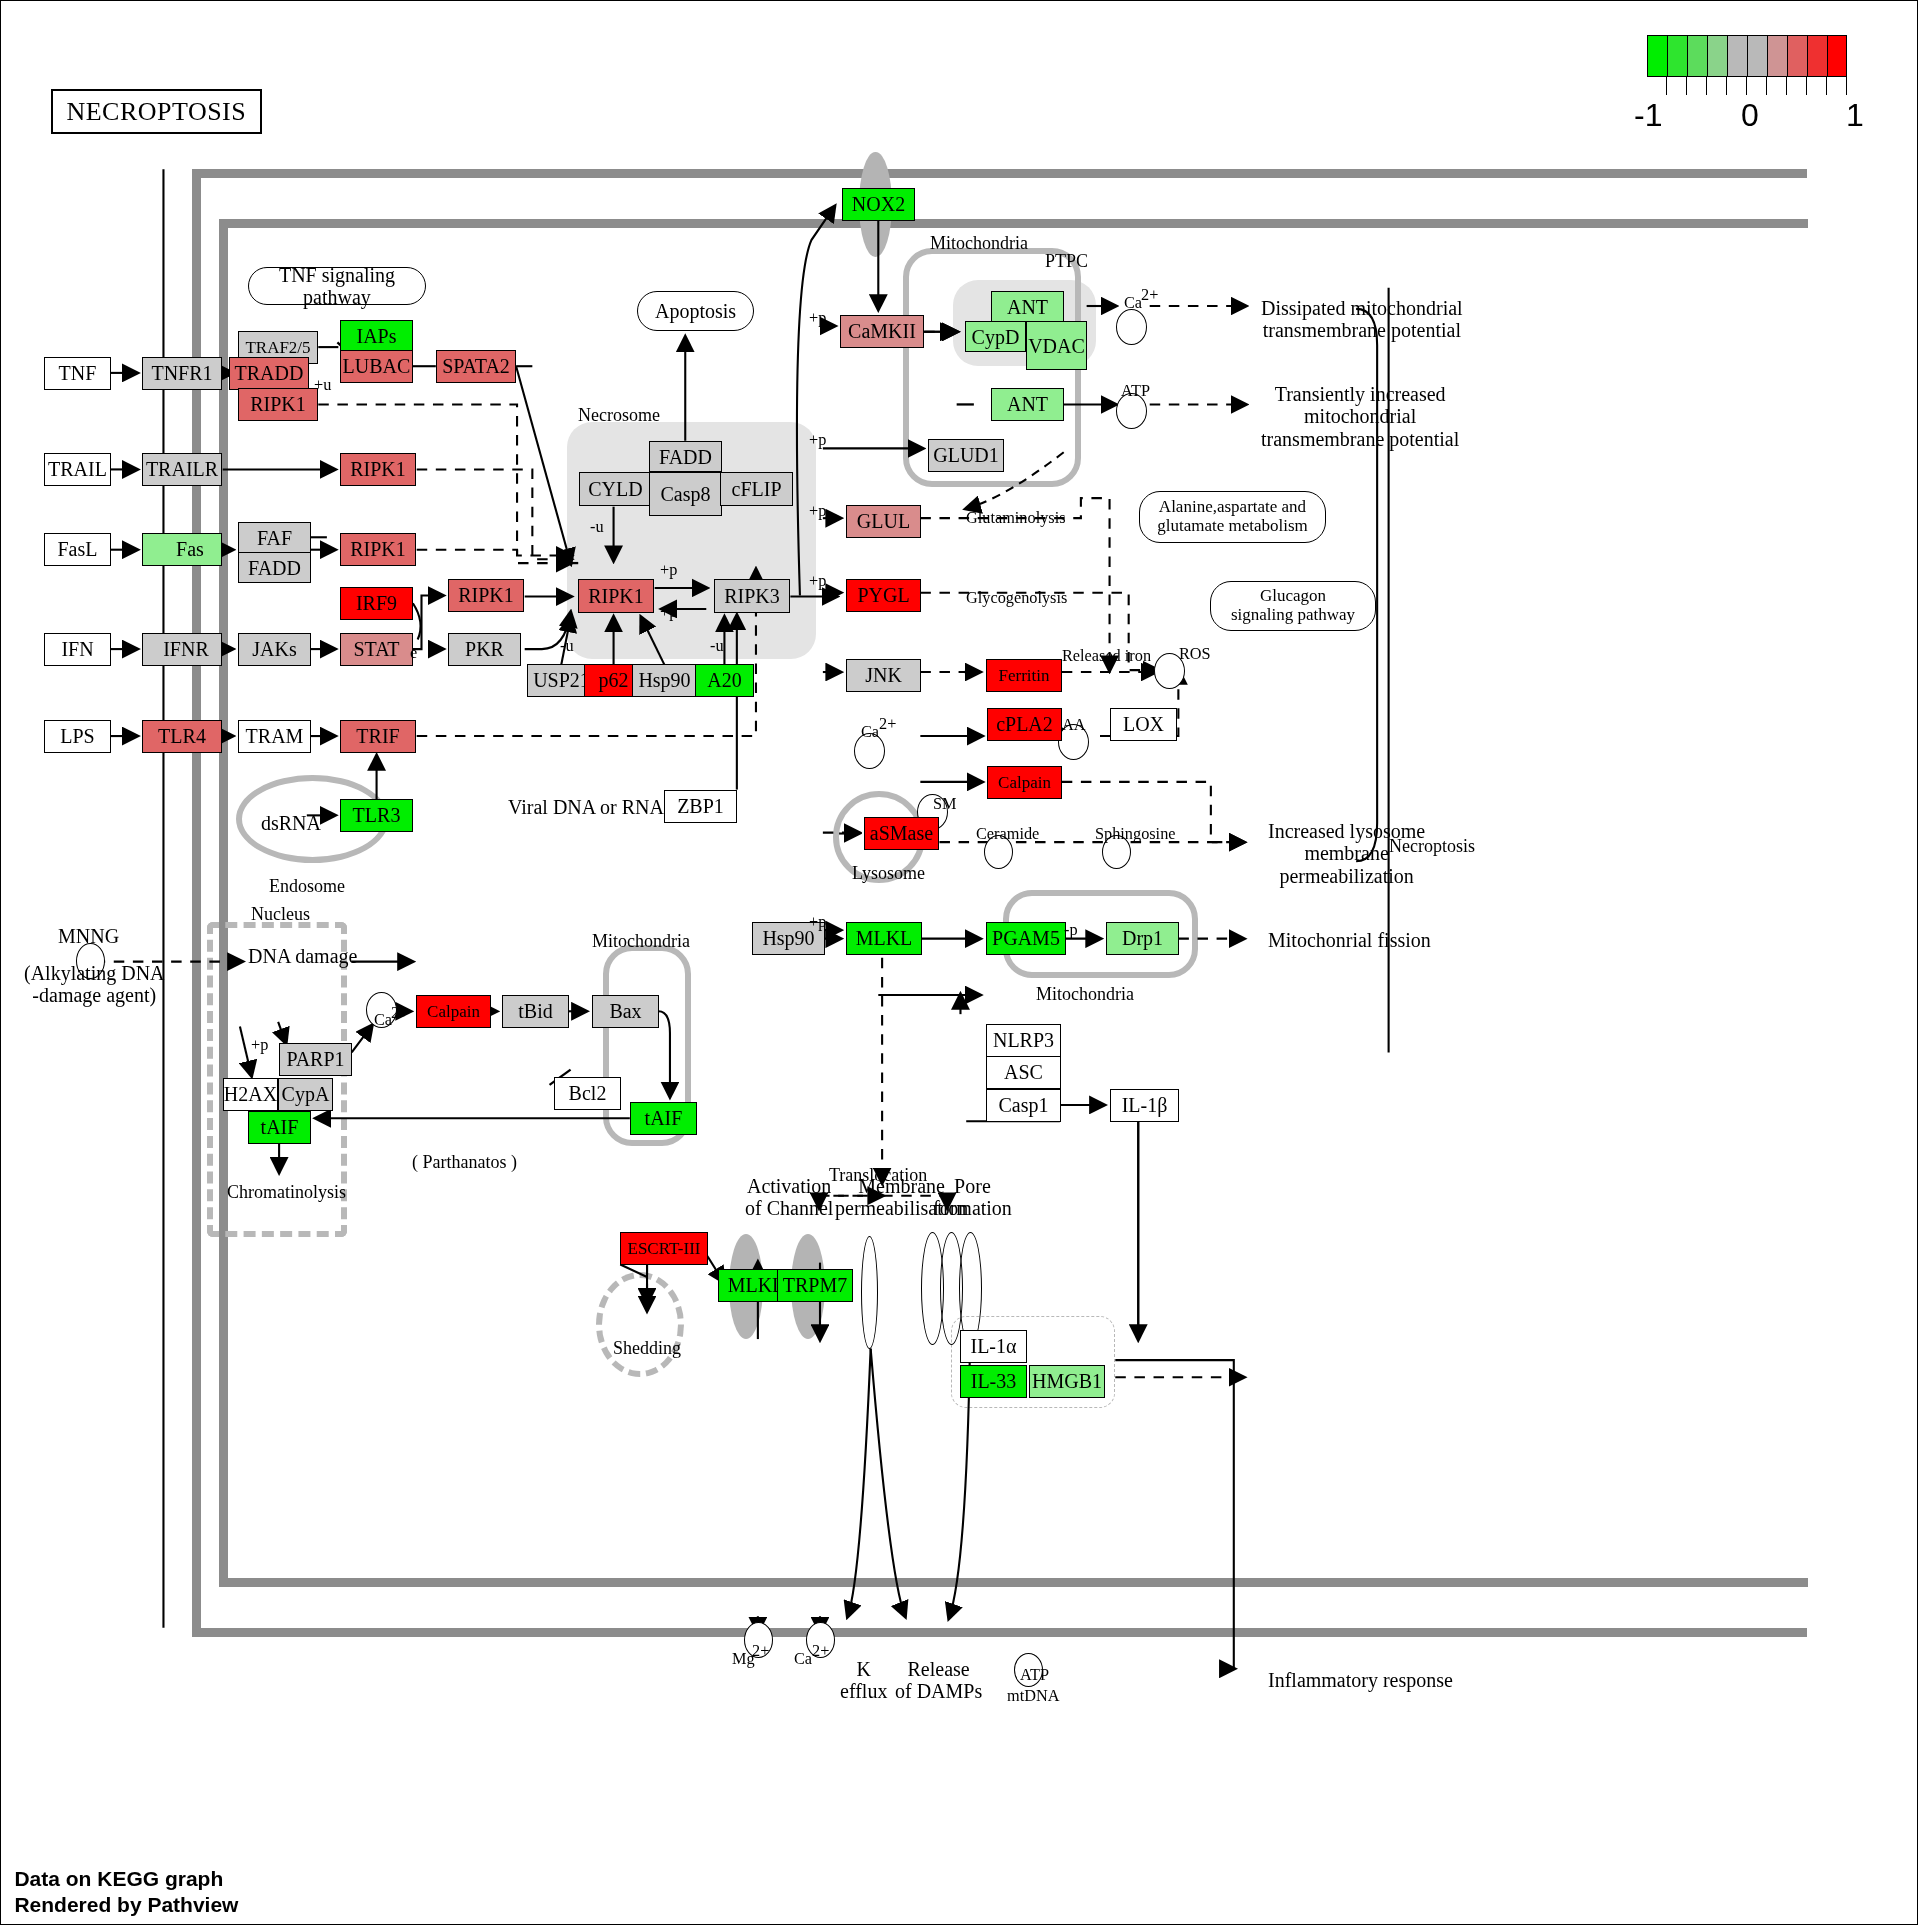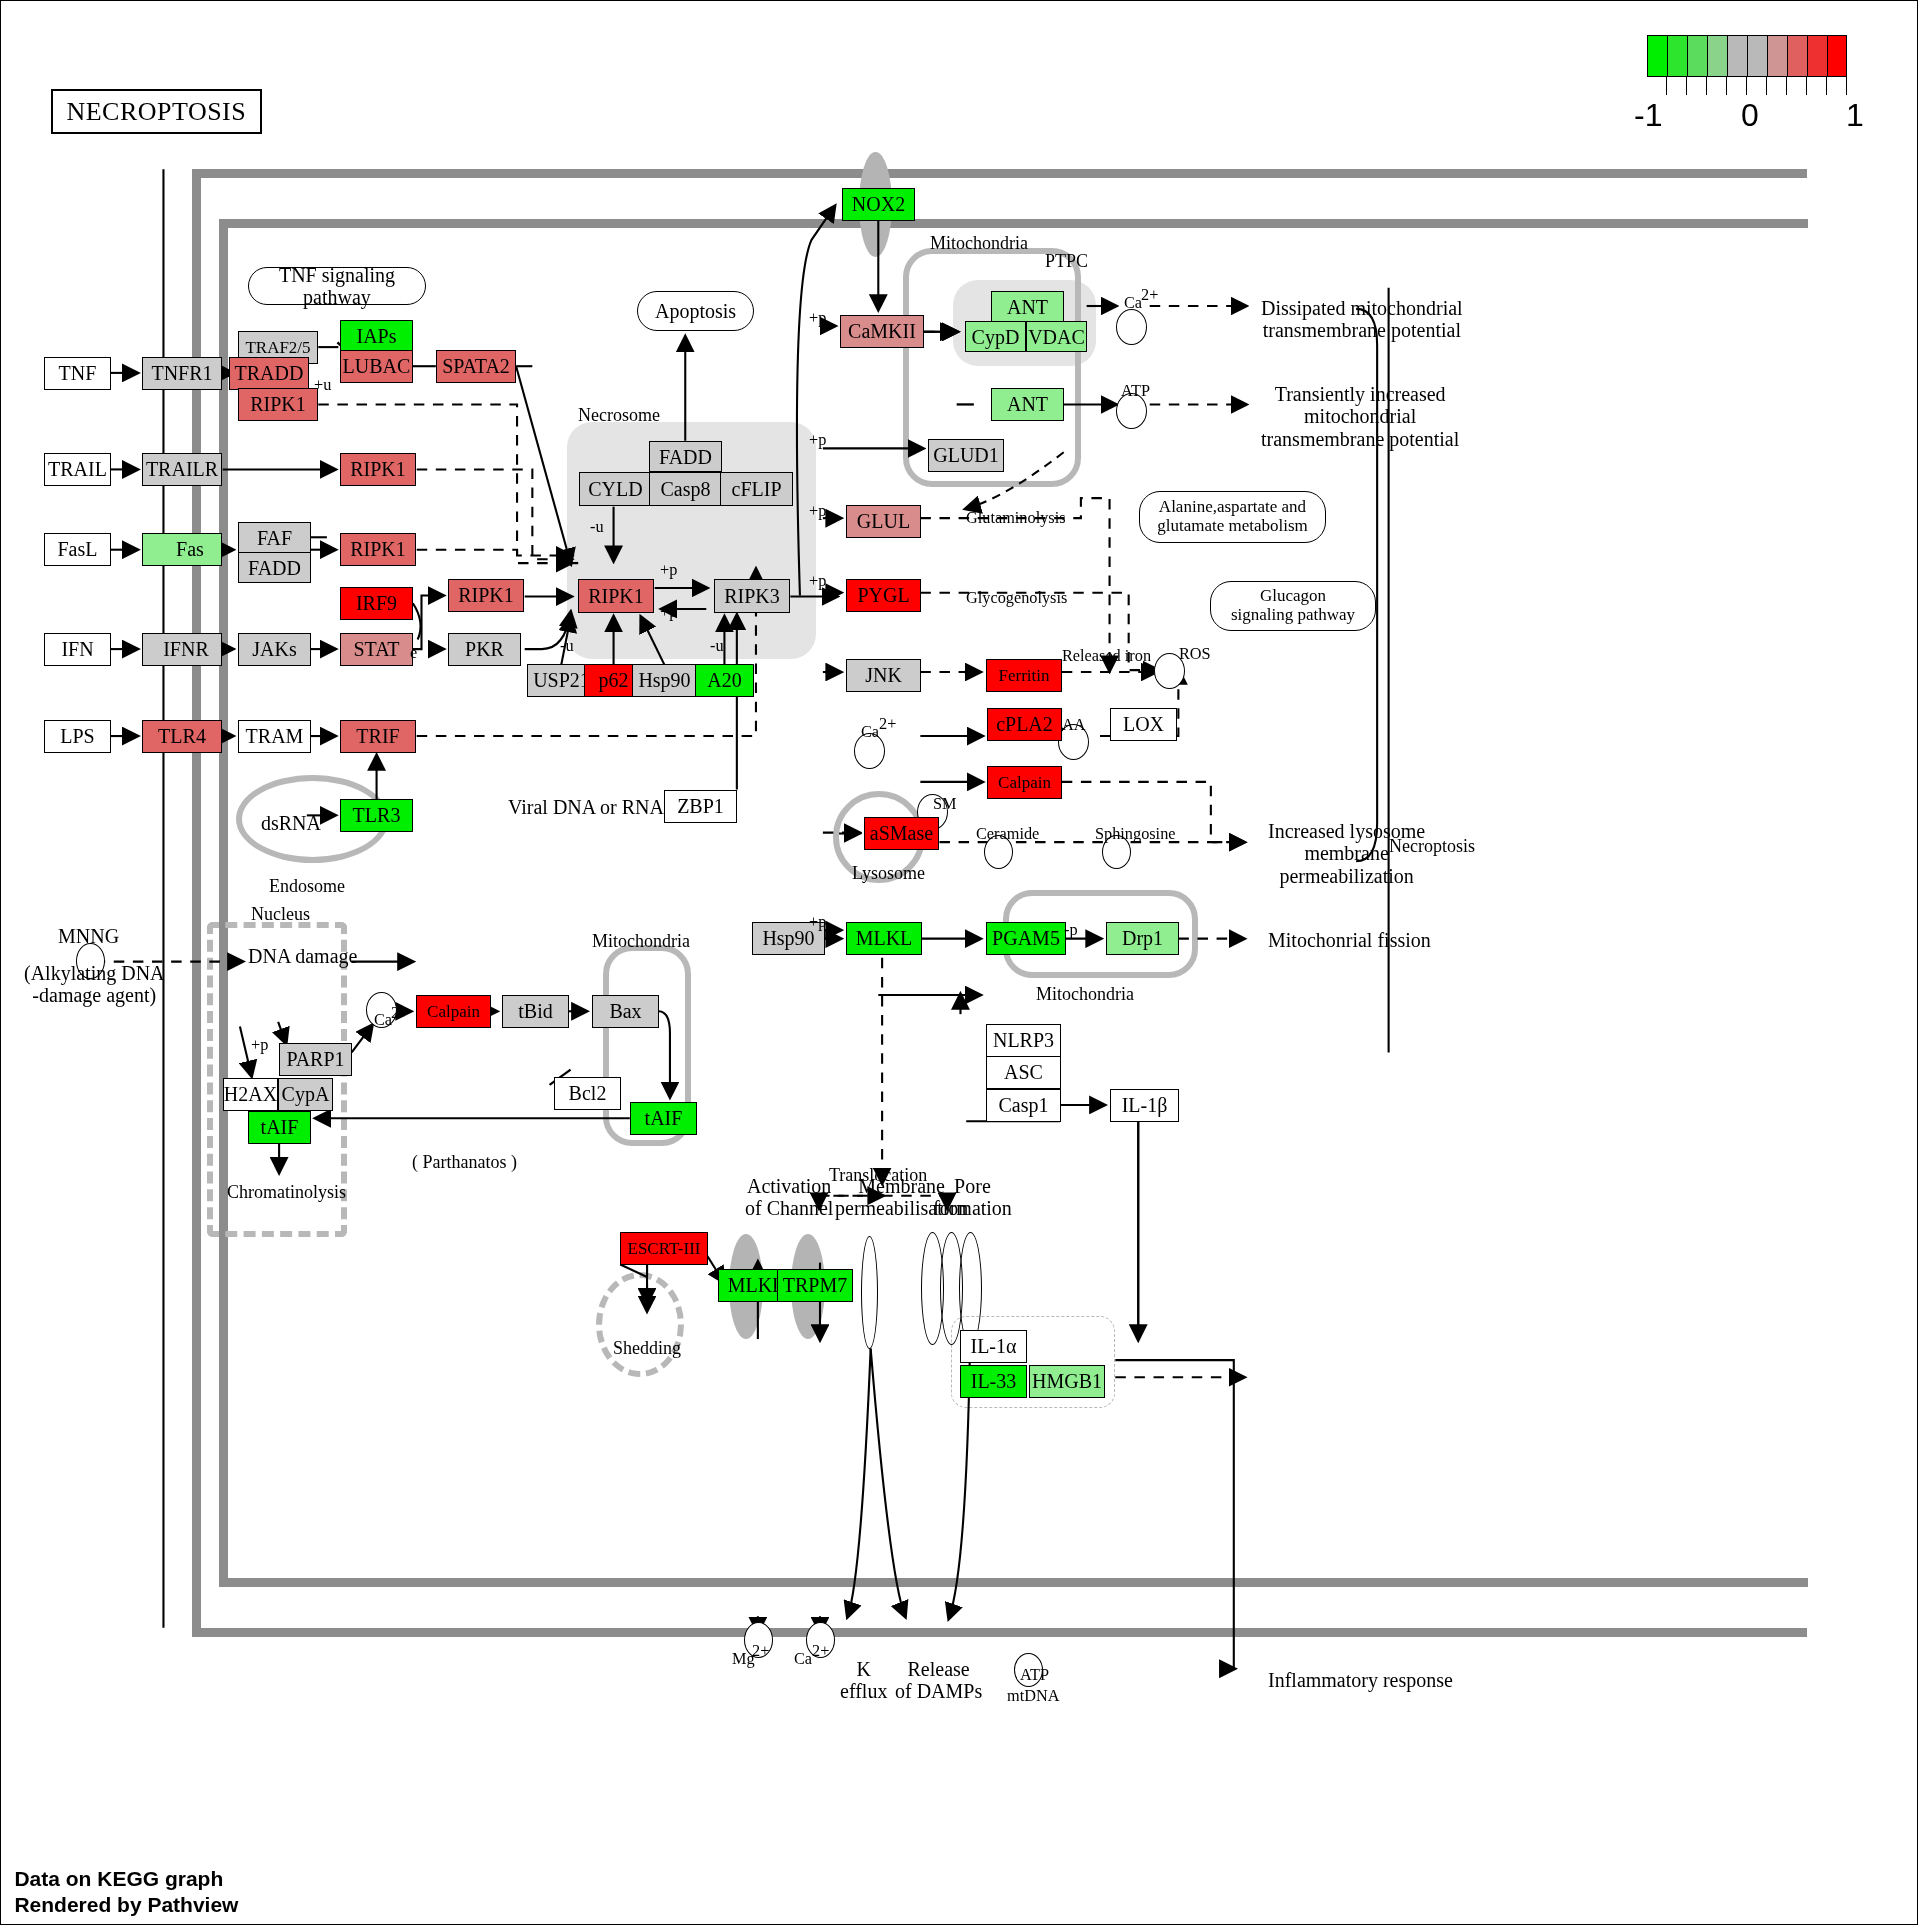--- a/index.html
+++ b/index.html
@@ -279,34 +279,34 @@
       <div class="node" style="left: 339px; top: 632px; width: 73px; height: 32.5px; background: rgb(217, 140, 140);">STAT</div>
       <div class="node" style="left: 43px; top: 719px; width: 67px; height: 32.5px; background: rgb(255, 255, 255);">LPS</div>
       <div class="node" style="left: 141px; top: 719px; width: 80px; height: 32.5px; background: rgb(224, 102, 102);">TLR4</div>
       <div class="node" style="left: 237px; top: 719px; width: 73px; height: 32.5px; background: rgb(255, 255, 255);">TRAM</div>
       <div class="node" style="left: 339px; top: 719px; width: 76px; height: 32.5px; background: rgb(224, 102, 102);">TRIF</div>
       <div class="node" style="left: 339px; top: 798px; width: 73px; height: 32.5px; background: rgb(0, 238, 0);">TLR3</div>
       <div class="node" style="left: 447px; top: 578px; width: 76px; height: 32.5px; background: rgb(224, 102, 102);">RIPK1</div>
       <div class="node" style="left: 447px; top: 632px; width: 73px; height: 32.5px; background: rgb(204, 204, 204);">PKR</div>
       <div class="node" style="left: 578px; top: 471px; width: 73px; height: 34px; background: rgb(204, 204, 204);">CYLD</div>
       <div class="node" style="left: 648px; top: 440px; width: 73px; height: 31px; background: rgb(204, 204, 204);">FADD</div>
-      <div class="node" style="left: 648px; top: 471px; width: 73px; height: 34px; background: rgb(204, 204, 204); text-align: right;">Casp8</div>
+      <div class="node" style="left: 648px; top: 471px; width: 73px; height: 44px; background: rgb(204, 204, 204); text-align: right;">Casp8</div>
       <div class="node" style="left: 719px; top: 471px; width: 73px; height: 34px; background: rgb(204, 204, 204);">cFLIP</div>
       <div class="node" style="left: 577px; top: 578px; width: 76px; height: 34px; background: rgb(224, 102, 102);">RIPK1</div>
       <div class="node" style="left: 713px; top: 578px; width: 76px; height: 34px; background: rgb(204, 204, 204);">RIPK3</div>
       <div class="node" style="left: 526px; top: 663px; width: 69px; height: 32.5px; background: rgb(204, 204, 204);">USP21</div>
       <div class="node" style="left: 583px; top: 663px; width: 59px; height: 32.5px; background: rgb(255, 0, 0);">p62</div>
       <div class="node" style="left: 631px; top: 663px; width: 65px; height: 32.5px; background: rgb(204, 204, 204);">Hsp90</div>
       <div class="node" style="left: 694px; top: 663px; width: 59px; height: 32.5px; background: rgb(0, 238, 0);">A20</div>
       <div class="node" style="left: 663px; top: 789px; width: 73px; height: 32.5px; background: rgb(255, 255, 255);">ZBP1</div>
       <div class="node" style="left: 841px; top: 187px; width: 73px; height: 32.5px; background: rgb(0, 238, 0);">NOX2</div>
       <div class="node" style="left: 839px; top: 314px; width: 84px; height: 32.5px; background: rgb(217, 140, 140);">CaMKII</div>
       <div class="node" style="left: 990px; top: 290px; width: 73px; height: 31px; background: rgb(144, 238, 144);">ANT</div>
       <div class="node" style="left: 964px; top: 320px; width: 61px; height: 31px; background: rgb(144, 238, 144);">CypD</div>
-      <div class="node" style="left: 1025px; top: 320px; width: 61px; height: 31px; background: rgb(144, 238, 144);">VDAC</div>
+      <div class="node" style="left: 1025px; top: 320px; width: 61px; height: 49px; background: rgb(144, 238, 144);">VDAC</div>
       <div class="node" style="left: 990px; top: 387px; width: 73px; height: 32.5px; background: rgb(144, 238, 144);">ANT</div>
       <div class="node" style="left: 927px; top: 438px; width: 76px; height: 32.5px; background: rgb(204, 204, 204);">GLUD1</div>
       <div class="node" style="left: 845px; top: 504px; width: 75px; height: 32.5px; background: rgb(217, 140, 140);">GLUL</div>
       <div class="node" style="left: 845px; top: 578px; width: 75px; height: 32.5px; background: rgb(255, 0, 0);">PYGL</div>
       <div class="node" style="left: 845px; top: 658px; width: 75px; height: 32.5px; background: rgb(204, 204, 204);">JNK</div>
       <div class="node sm" style="left: 985px; top: 658px; width: 76px; height: 32.5px; background: rgb(255, 0, 0);">Ferritin</div>
       <div class="node" style="left: 1109px; top: 707px; width: 67px; height: 32.5px; background: rgb(255, 255, 255);">LOX</div>
       <div class="node" style="left: 986px; top: 707px; width: 75px; height: 32.5px; background: rgb(255, 0, 0);">cPLA2</div>
       <div class="node sm" style="left: 986px; top: 765px; width: 75px; height: 32.5px; background: rgb(255, 0, 0);">Calpain</div>
       <div class="node" style="left: 863px; top: 816px; width: 75px; height: 32.5px; background: rgb(255, 0, 0);">aSMase</div>

